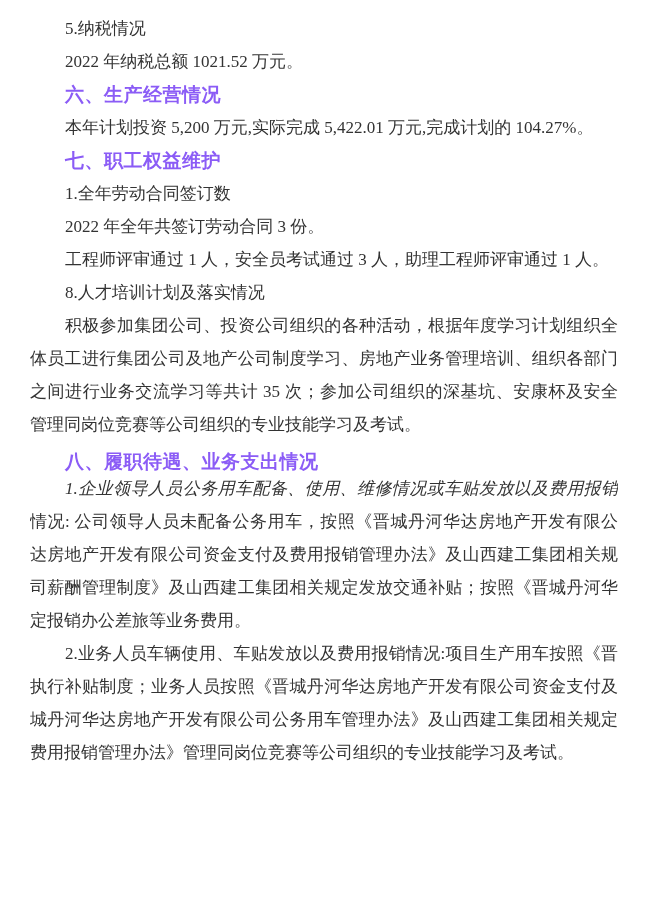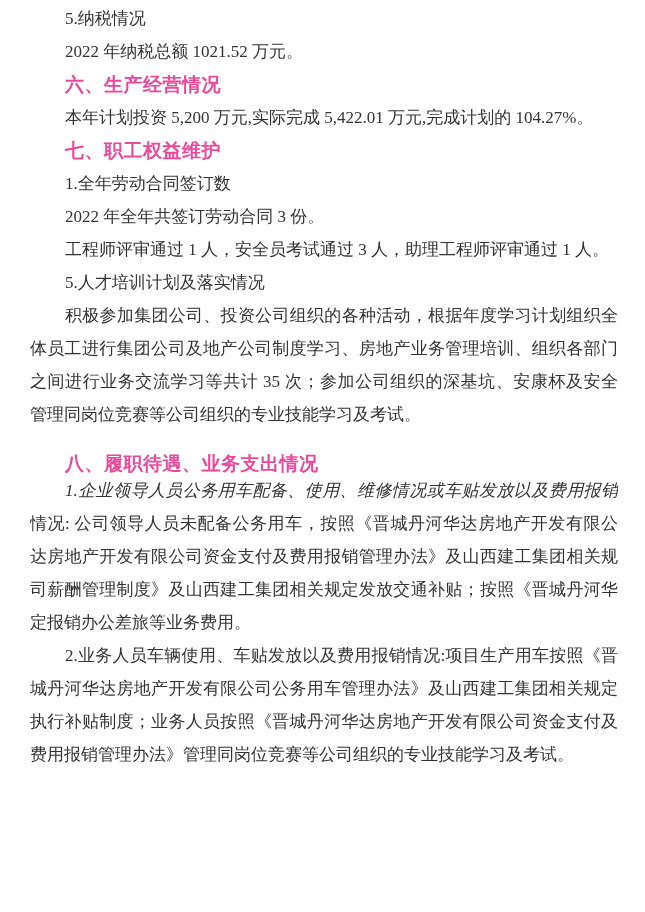--- a/index.html
+++ b/index.html
@@ -10,21 +10,21 @@
   .page {
     position: relative;
     width: 645px;
     height: 912px;
     background: #ffffff;
     overflow: hidden;
   }
   .content {
     position: absolute;
     left: 30px;
-    top: 2px;
+    top: 12px;
     width: 588px;
     font-family: "Liberation Serif", "DejaVu Serif", serif;
     font-size: 17px;
     color: #333333;
   }
   .line {
     height: 33px;
     line-height: 33px;
     white-space: nowrap;
     overflow: visible;
@@ -36,54 +36,54 @@
     text-align-last: justify;
     overflow: hidden;
   }
   .indent {
     padding-left: 35px;
   }
   .heading {
     font-family: "Liberation Sans", "DejaVu Sans", sans-serif;
     font-weight: bold;
     font-size: 19px;
-    color: #ec4899;
+    color: #8b5cf6;
     letter-spacing: 0.5px;
   }
   .tight  { margin-top: -8px; }  
-  .loose  { margin-top: 16px; }   
+  .loose  { margin-top: 4px; }   
   .pull   { margin-top: -6px; font-style: italic; }  
 </style>
 </head>
 <body>
 
 <div class="page">
   <div class="content">
 
     <div class="line indent">5.纳税情况</div>
     <div class="line indent">2022 年纳税总额 1021.52 万元。</div>
 
     <div class="line indent heading">六、生产经营情况</div>
     <div class="line indent">本年计划投资 5,200 万元,实际完成 5,422.01 万元,完成计划的 104.27%。</div>
 
     <div class="line indent heading">七、职工权益维护</div>
     <div class="line indent">1.全年劳动合同签订数</div>
     <div class="line indent">2022 年全年共签订劳动合同 3 份。</div>
     <div class="line indent">工程师评审通过 1 人，安全员考试通过 3 人，助理工程师评审通过 1 人。</div>
-    <div class="line indent">5.人才培训计划及落实情况</div>
+    <div class="line indent">8.人才培训计划及落实情况</div>
     <div class="line indent fill">积极参加集团公司、投资公司组织的各种活动，根据年度学习计划组织全</div>
     <div class="line fill">体员工进行集团公司及地产公司制度学习、房地产业务管理培训、组织各部门</div>
     <div class="line fill">之间进行业务交流学习等共计 35 次；参加公司组织的深基坑、安康杯及安全</div>
     <div class="line">管理同岗位竞赛等公司组织的专业技能学习及考试。</div>
 
     <div class="line indent heading loose">八、履职待遇、业务支出情况</div>
     <div class="line indent fill pull">1.企业领导人员公务用车配备、使用、维修情况或车贴发放以及费用报销</div>
     <div class="line fill">情况: 公司领导人员未配备公务用车，按照《晋城丹河华达房地产开发有限公</div>
     <div class="line fill">达房地产开发有限公司资金支付及费用报销管理办法》及山西建工集团相关规</div>
     <div class="line fill">司薪酬管理制度》及山西建工集团相关规定发放交通补贴；按照《晋城丹河华</div>
     <div class="line">定报销办公差旅等业务费用。</div>
     <div class="line indent fill">2.业务人员车辆使用、车贴发放以及费用报销情况:项目生产用车按照《晋</div>
+    <div class="line fill">执行补贴制度；业务人员按照《晋城丹河华达房地产开发有限公司资金支付及</div>
     <div class="line fill">城丹河华达房地产开发有限公司公务用车管理办法》及山西建工集团相关规定</div>
-    <div class="line fill">执行补贴制度；业务人员按照《晋城丹河华达房地产开发有限公司资金支付及</div>
     <div class="line">费用报销管理办法》管理同岗位竞赛等公司组织的专业技能学习及考试。</div>
 
   </div>
 </div>
 
 </body></html>

